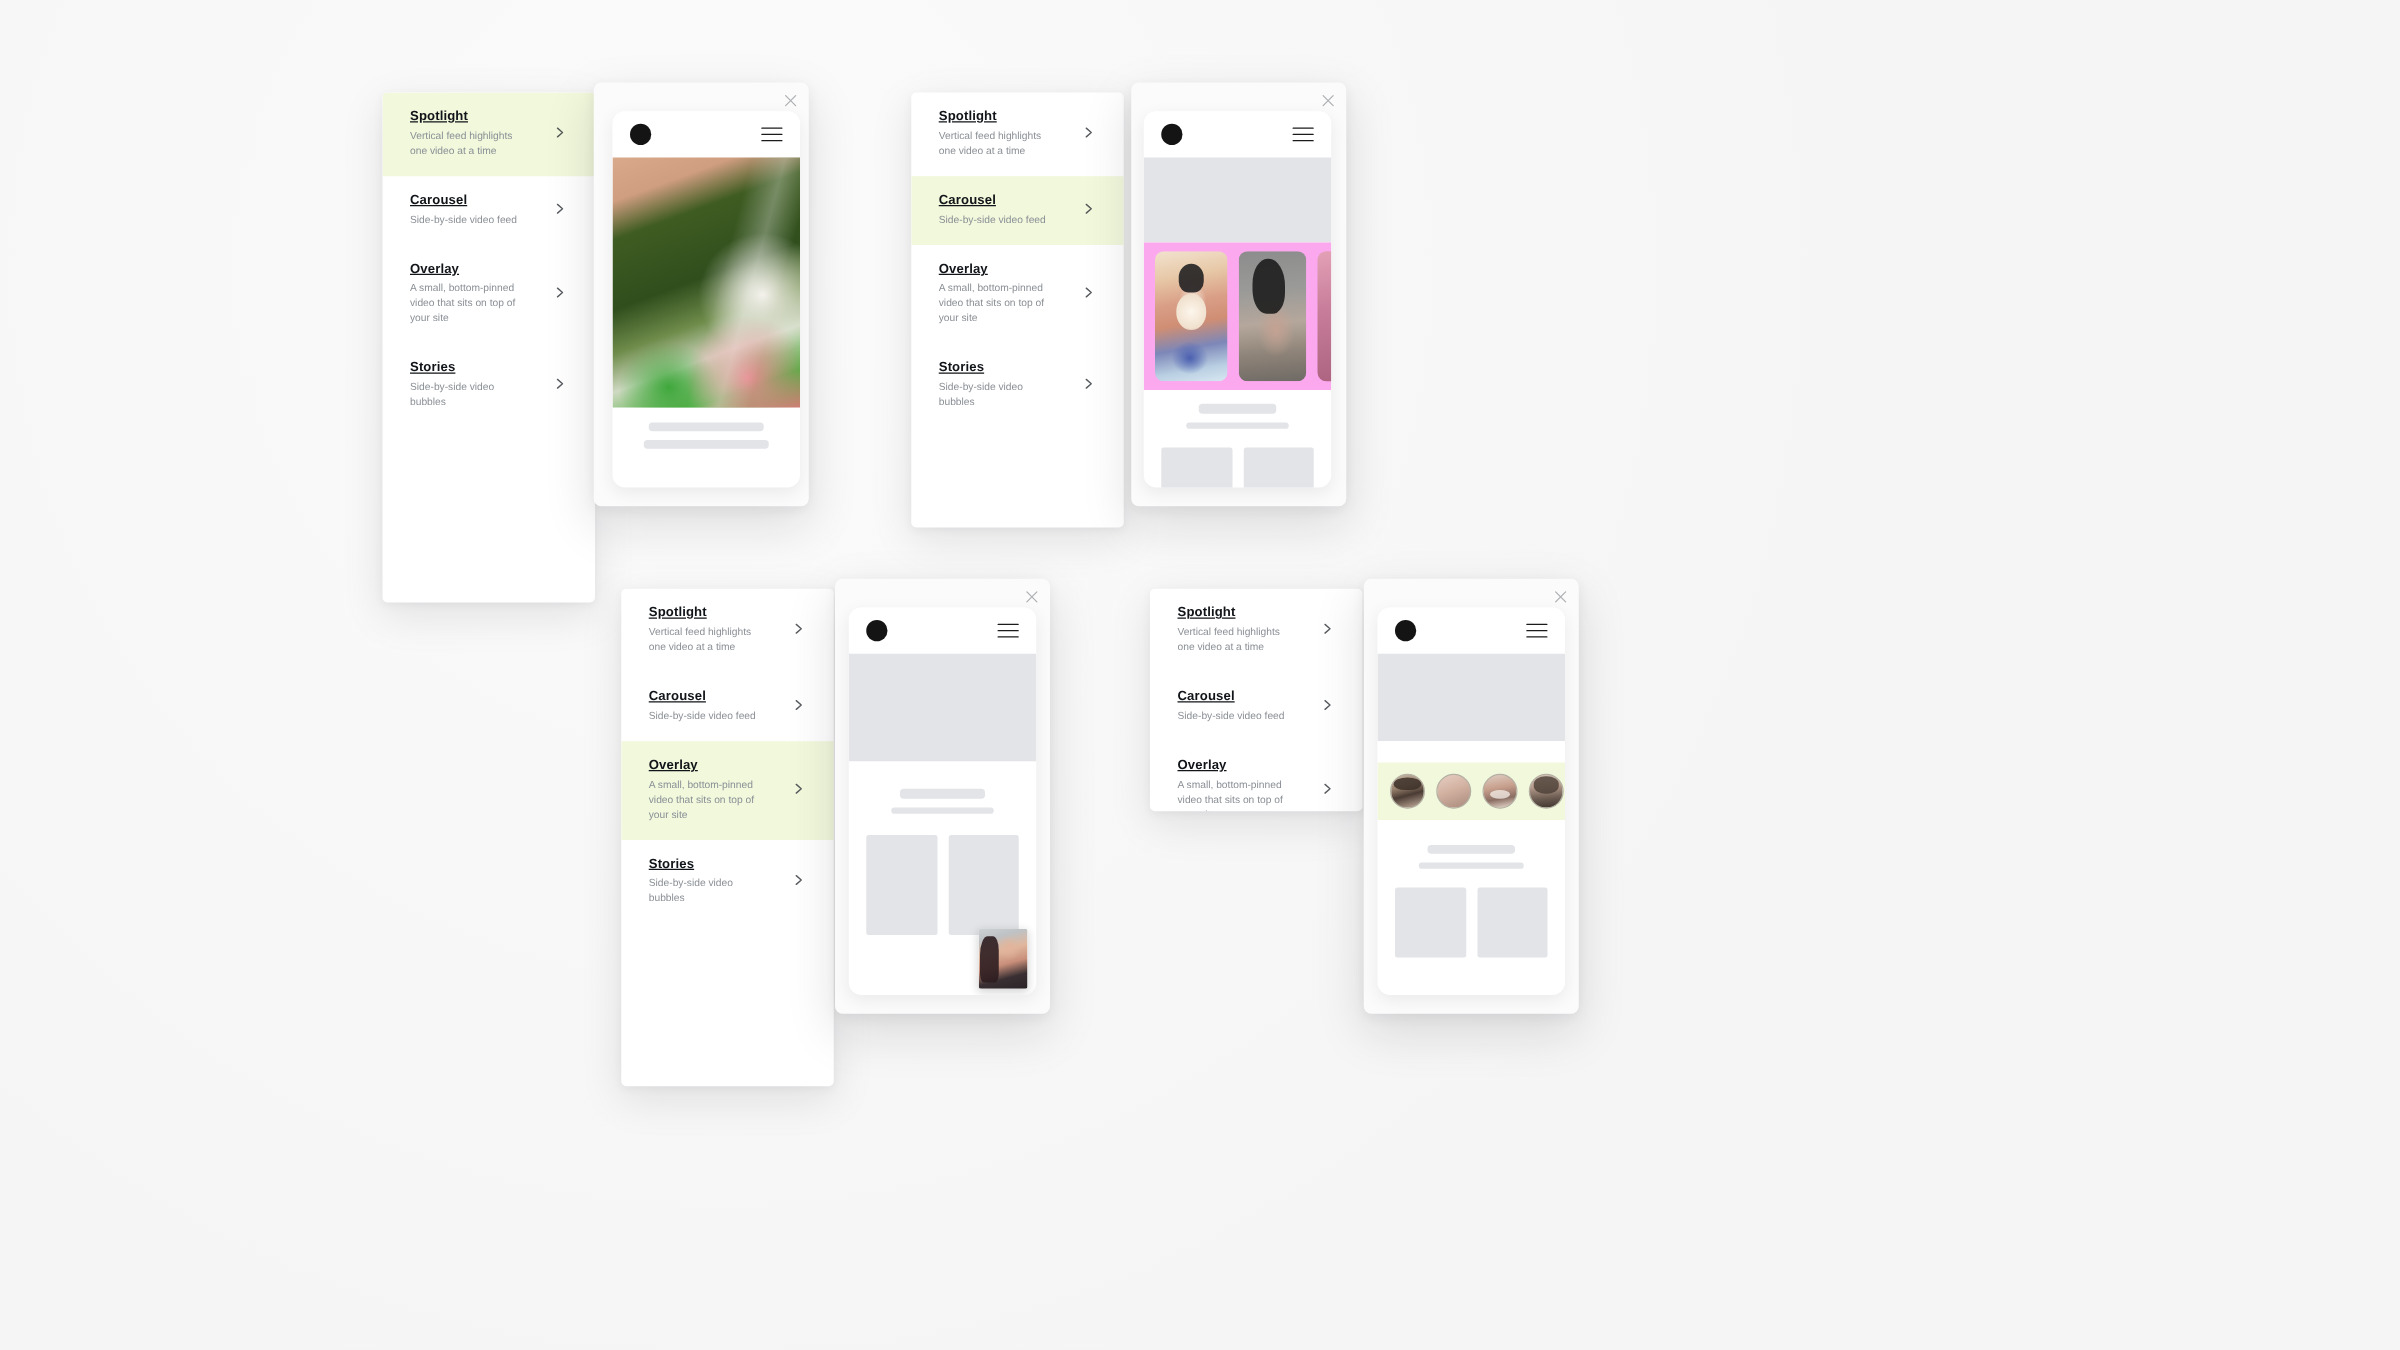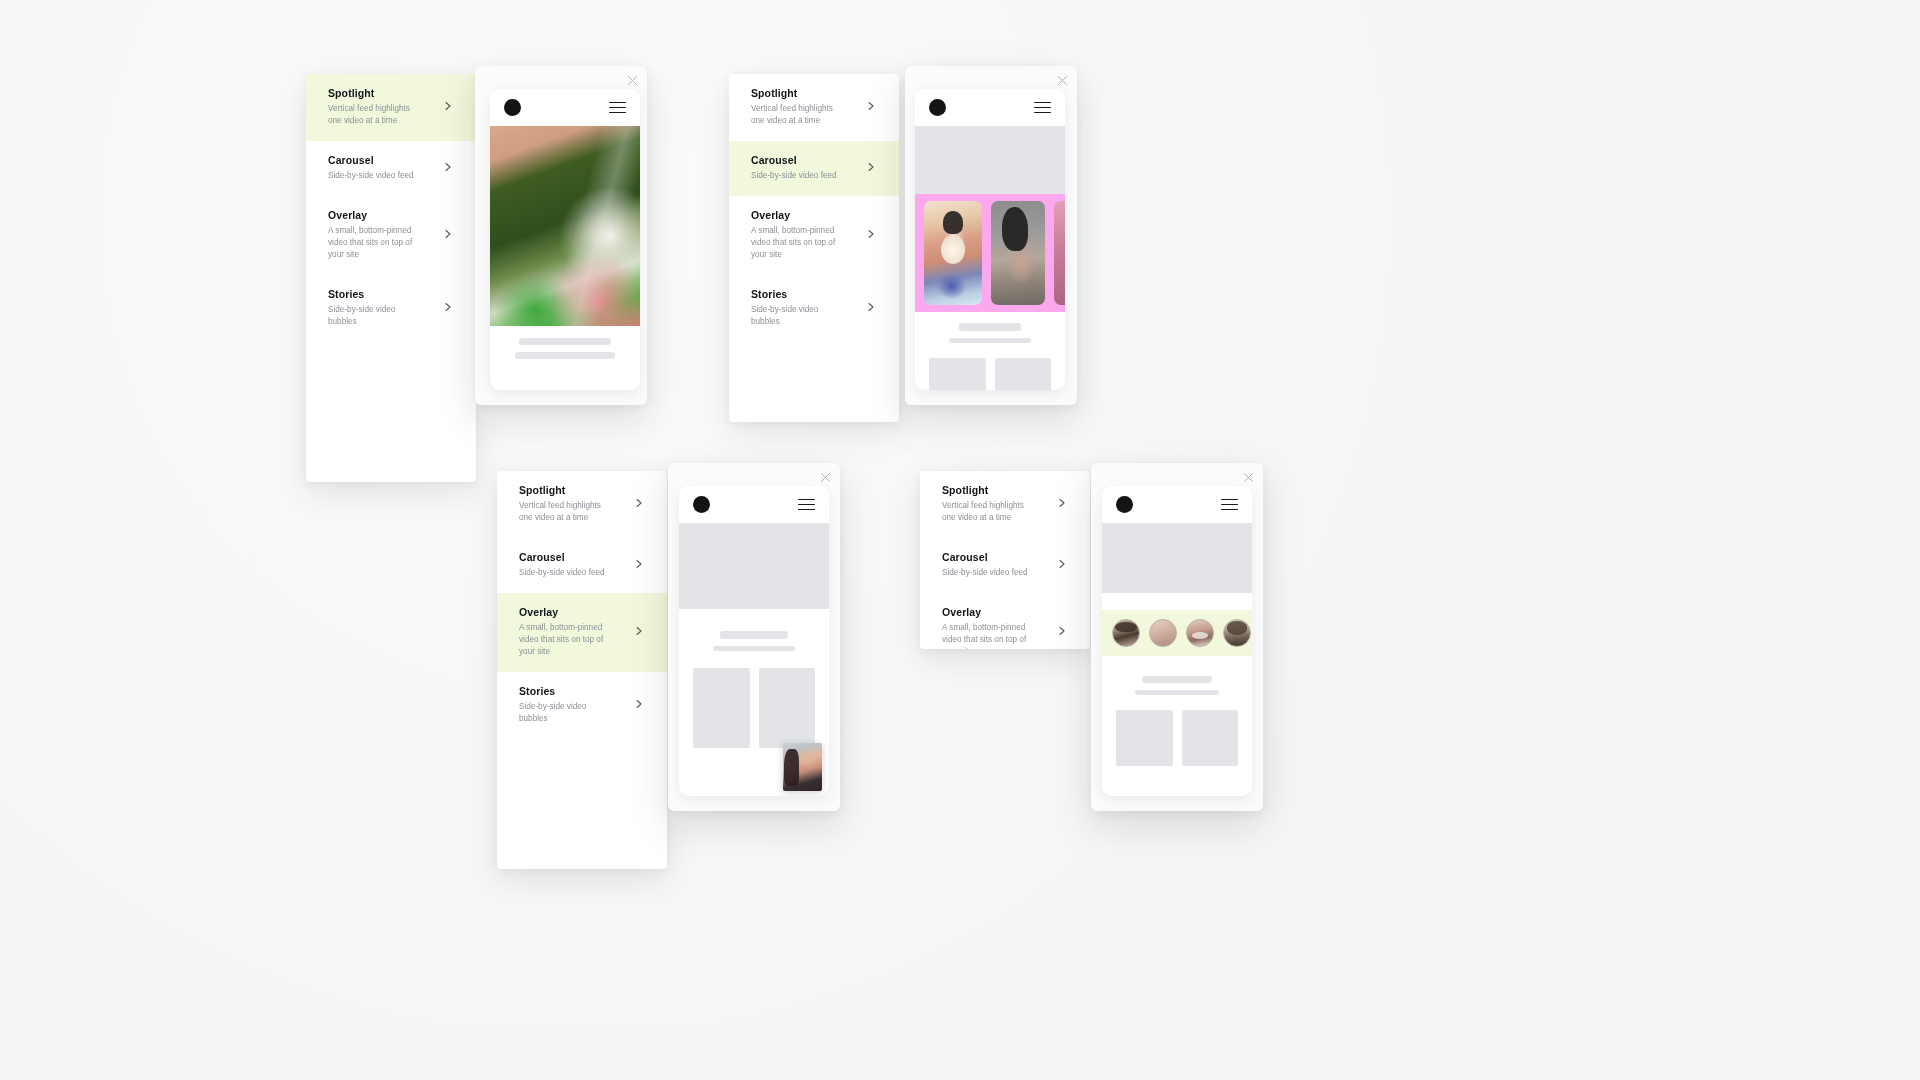--- a/index.html
+++ b/index.html
@@ -28,21 +28,21 @@
   .list-row {
     position: relative;
     display: flex; align-items: center;
     padding: 12px 22px 14px 22px;
     background: transparent;
   }
   .list-row.active { background: #f1f8dc; }
   .list-row .rowtext { flex: 1; min-width: 0; }
   .row-title {
     font-size: 10.5px; font-weight: bold; color: #111418;
-    letter-spacing: .1px; line-height: 1.35;
+    letter-spacing: .1px; line-height: 1.35; text-decoration: underline;
   }
   .row-sub {
     font-size: 8.2px; color: #8b9096; line-height: 1.45;
     margin-top: 3px; max-width: 82%;
   }
   .chev { width: 12px; height: 12px; flex: none; margin-left: 8px; opacity: .85; }
   .chev svg { display: block; }
 
   
   .phone-wrap {

